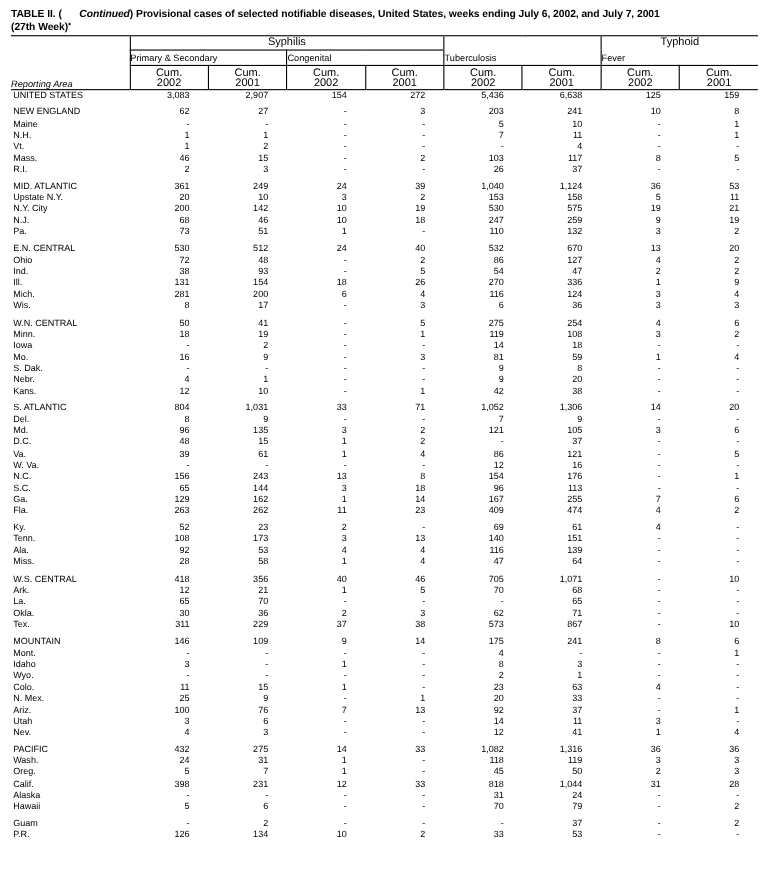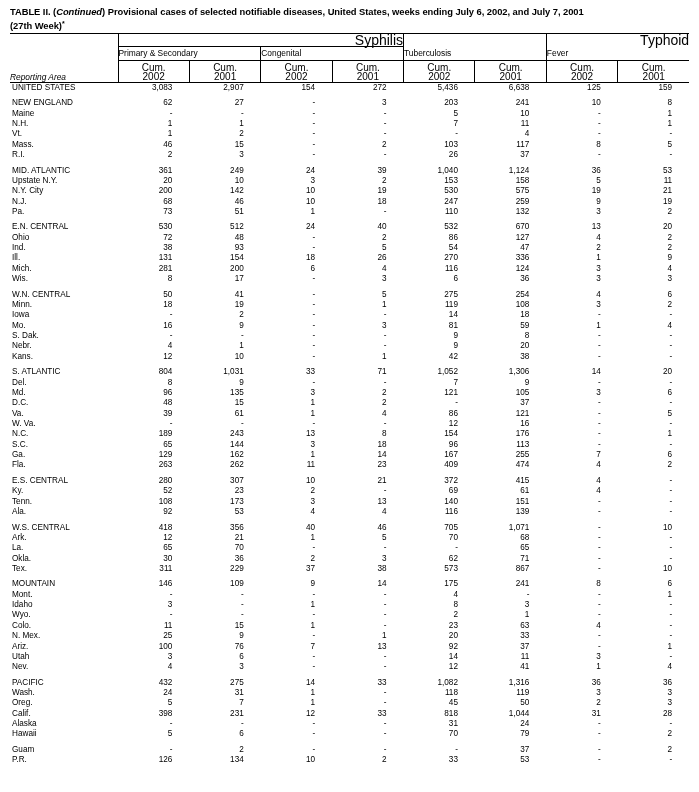--- a/index.html
+++ b/index.html
@@ -23,21 +23,21 @@
   }
 
   
   .title {
     font-size: 9.4px;
     font-weight: bold;
     line-height: 11.6px;
     letter-spacing: -0.05px;
     margin: 0 0 2px 0;
   }
-  .title .ital { font-style: italic; }
+  .title .ital { font-style: italic; margin-left: 16px; }
   .title .sup { font-size: 7px; vertical-align: 2.5px; }
 
   
   table.tbl {
     border-collapse: collapse;
     width: 679px;
     table-layout: fixed;
     font-size: 8.2px;
   }
   table.tbl td, table.tbl th {
@@ -51,23 +51,23 @@
   col.c-area { width: 108px; }
   col.c-num  { width: 71.4px; }
 
   
   .rule-top td  { border-top: 1.1px solid #000; }
   .hdr-line td  { border-bottom: 1.1px solid #000; }
   .vl { border-left: 1px solid #000; }
 
   
   .h-grp {
-    text-align: right;
+    text-align: center;
     font-weight: bold;
-    font-size: 14px;
+    font-size: 10px;
     height: 12px;
     line-height: 12px;
   }
   .h-sub {
     font-weight: bold;
     font-size: 8.4px;
     height: 13px;
     line-height: 13px;
   }
   .h-cum {
@@ -512,21 +512,21 @@
           <td class="num">-</td>
           <td class="num">-</td>
           <td class="num">-</td>
           <td class="num">12</td>
           <td class="num">16</td>
           <td class="num">-</td>
           <td class="num">-</td>
         </tr>
         <tr class="drow">
           <td class="area">N.C.</td>
-          <td class="num">189</td>
+          <td class="num">156</td>
           <td class="num">243</td>
           <td class="num">13</td>
           <td class="num">8</td>
           <td class="num">154</td>
           <td class="num">176</td>
           <td class="num">-</td>
           <td class="num">1</td>
         </tr>
         <tr class="drow">
           <td class="area">S.C.</td>
@@ -558,31 +558,20 @@
           <td class="num">23</td>
           <td class="num">409</td>
           <td class="num">474</td>
           <td class="num">4</td>
           <td class="num">2</td>
         </tr>
         <tr class="spacer">
           <td colspan="9">&nbsp;</td>
         </tr>
         <tr class="drow">
-          <td class="area">E.S. CENTRAL</td>
-          <td class="num">280</td>
-          <td class="num">307</td>
-          <td class="num">10</td>
-          <td class="num">21</td>
-          <td class="num">372</td>
-          <td class="num">415</td>
-          <td class="num">4</td>
-          <td class="num">-</td>
-        </tr>
-        <tr class="drow">
           <td class="area">Ky.</td>
           <td class="num">52</td>
           <td class="num">23</td>
           <td class="num">2</td>
           <td class="num">-</td>
           <td class="num">69</td>
           <td class="num">61</td>
           <td class="num">4</td>
           <td class="num">-</td>
         </tr>
@@ -598,20 +587,31 @@
           <td class="num">-</td>
         </tr>
         <tr class="drow">
           <td class="area">Ala.</td>
           <td class="num">92</td>
           <td class="num">53</td>
           <td class="num">4</td>
           <td class="num">4</td>
           <td class="num">116</td>
           <td class="num">139</td>
+          <td class="num">-</td>
+          <td class="num">-</td>
+        </tr>
+        <tr class="drow">
+          <td class="area">Miss.</td>
+          <td class="num">28</td>
+          <td class="num">58</td>
+          <td class="num">1</td>
+          <td class="num">4</td>
+          <td class="num">47</td>
+          <td class="num">64</td>
           <td class="num">-</td>
           <td class="num">-</td>
         </tr>
         <tr class="spacer">
           <td colspan="9">&nbsp;</td>
         </tr>
         <tr class="drow">
           <td class="area">W.S. CENTRAL</td>
           <td class="num">418</td>
           <td class="num">356</td>

